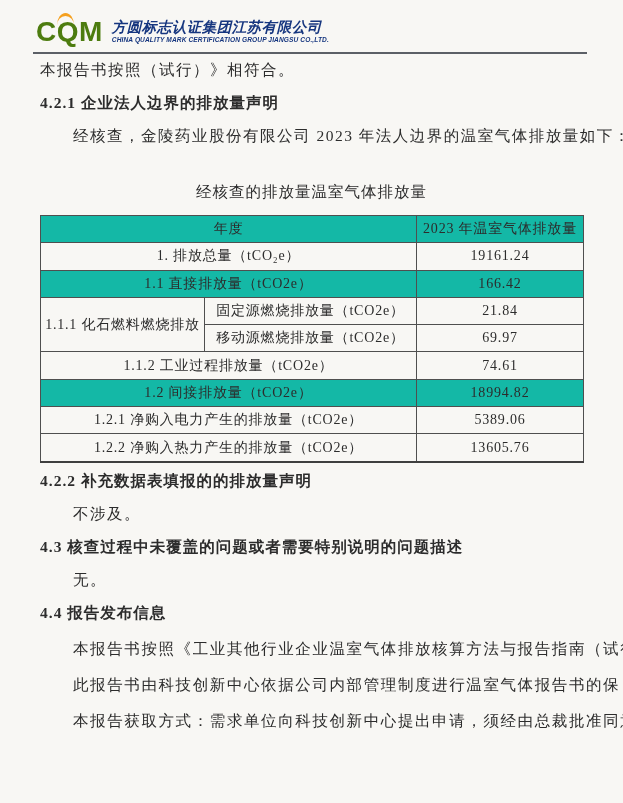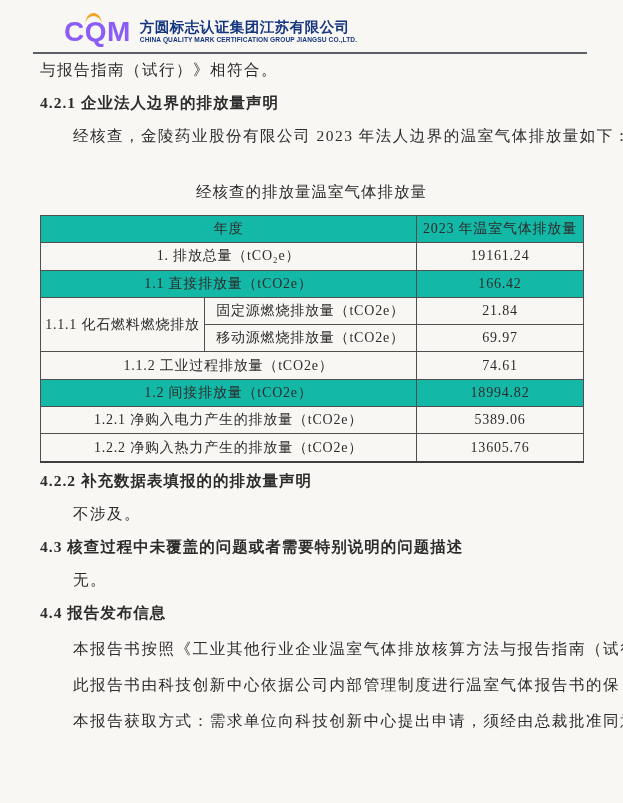--- a/index.html
+++ b/index.html
@@ -24,21 +24,21 @@
     font-weight: bold; font-size: 28px; letter-spacing: 0.5px;
     line-height: 1;
     padding-top: 6px;
   }
   .logo-arc {
     position: absolute; top: 1px; left: 21px;
     width: 17px; height: 9px;
     border-top: 3.5px solid; 
     border-radius: 50% 50% 0 0 / 100% 100% 0 0;
   }
-  .company { margin-left: 9px; padding-top: 4px; }
+  .company { margin-left: 9px; padding-top: 4px; font-style: italic; }
   .company-cn {
     font-family: "Liberation Sans", sans-serif;
     font-weight: bold; font-size: 14.5px; letter-spacing: 0.5px;
     line-height: 16px;
   }
   .company-en {
     font-family: "Liberation Sans", sans-serif;
     font-weight: bold; font-size: 6.6px; letter-spacing: 0.1px;
     line-height: 9px; white-space: nowrap;
   }
@@ -79,34 +79,34 @@
   table.ghg { border-bottom: 2px solid #3f3f3f; }
   tr.shade td { background: #14b8a6; }
   td.num { letter-spacing: 0.5px; font-family: Liberation Serif, serif; }
 </style>
 </head>
 <body>
 
 <div class="page">
 
   <div class="header">
-    <div class="logo" style="color: #8b5cf6; margin-left: 28px;">
+    <div class="logo" style="color: #4d7c0f;">
       <span>CQM</span>
       <span class="logo-arc" style="border-top-color: rgb(245, 160, 30);"></span>
     </div>
     <div class="company">
       <div class="company-cn" style="color: rgb(22, 54, 127);">方圆标志认证集团江苏有限公司</div>
       <div class="company-en" style="color: rgb(22, 54, 127);">CHINA QUALITY MARK CERTIFICATION GROUP JIANGSU CO.,LTD.</div>
     </div>
   </div>
   <div class="rule"></div>
 
   <div class="content">
 
-    <div class="tline">与报告指南（试行）》相符合。</div>
+    <div class="tline">本报告书按照（试行）》相符合。</div>
     <div class="tline head">4.2.1 企业法人边界的排放量声明</div>
     <div class="tline indent">经核查，金陵药业股份有限公司 2023 年法人边界的温室气体排放量如下：</div>
     <div class="tline center">经核查的排放量温室气体排放量</div>
 
     <table class="ghg">
       <colgroup>
           <col style="width:164px">
           <col style="width:212px">
           <col style="width:167px">
         </colgroup>

